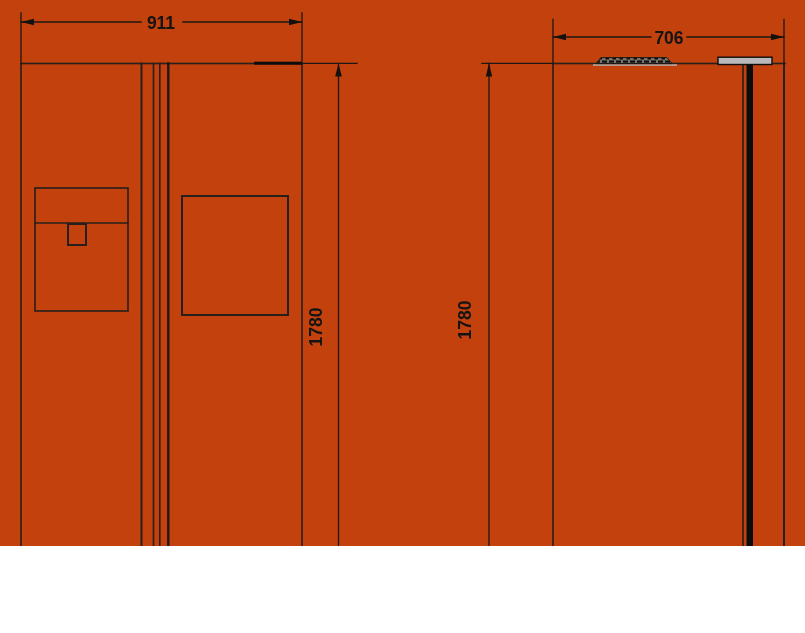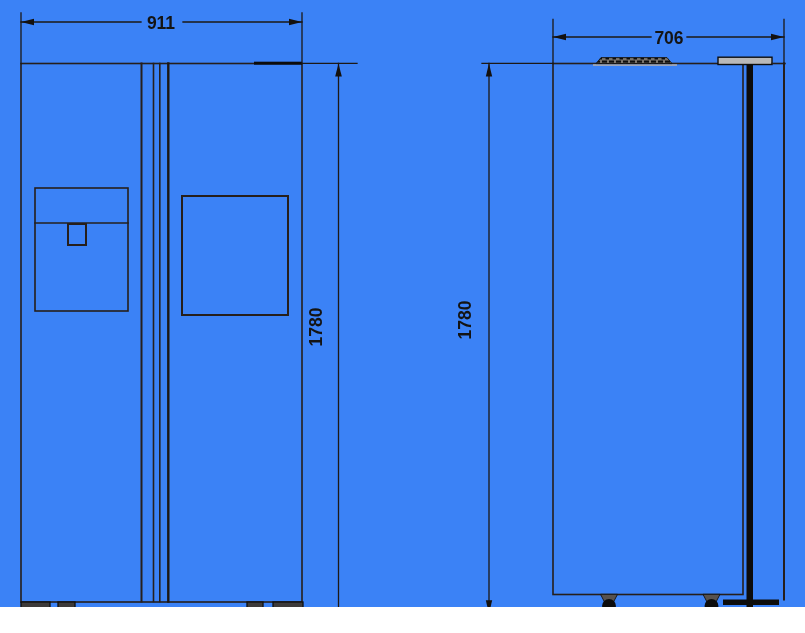--- a/index.html
+++ b/index.html
@@ -1,16 +1,16 @@
 <!DOCTYPE html>
 <html><head>
 <meta charset="utf-8">
 <style>
   html,body{margin:0;padding:0;background:#ffffff;}
-  .stage{position:relative;width:805px;height:607px;background:#3b82f6;overflow:hidden;}
+  .stage{position:relative;width:805px;height:546px;background:#c2410c;overflow:hidden;}
   svg{display:block;}
   .ln{stroke:#261f1c;stroke-width:1.6;fill:none;stroke-linecap:square;}
   .ln2{stroke:#261f1c;stroke-width:2;fill:none;stroke-linecap:square;}
   .ln24{stroke:#1c1715;stroke-width:2.4;fill:none;stroke-linecap:square;}
   .dim{stroke:#1d1815;stroke-width:1.3;fill:none;stroke-linecap:square;}
   .arr{fill:#14110f;stroke:none;}
   .darkfill{fill:#3d3a39;stroke:#0e0e0e;stroke-width:1.3;}
   .blackfill{fill:#0c0c0c;stroke:none;}
   .capfill{fill:#b9b9b9;stroke:#0e0e0e;stroke-width:1.4;}
   .dimtext{font-family:"Liberation Sans",sans-serif;font-size:17.5px;font-weight:700;fill:#141414;text-anchor:middle;dominant-baseline:central;}

